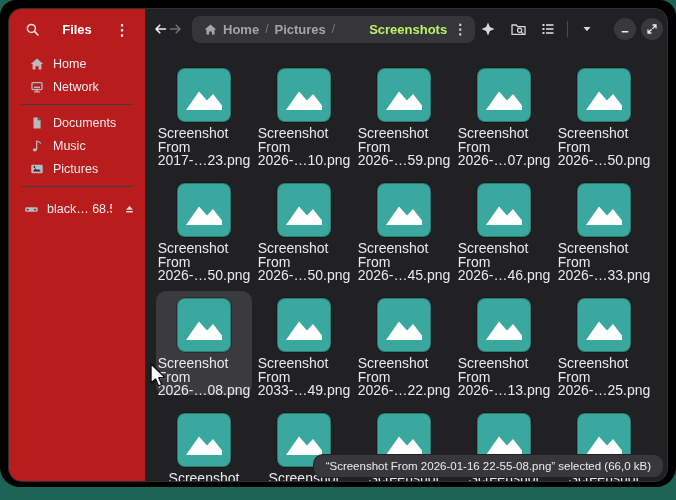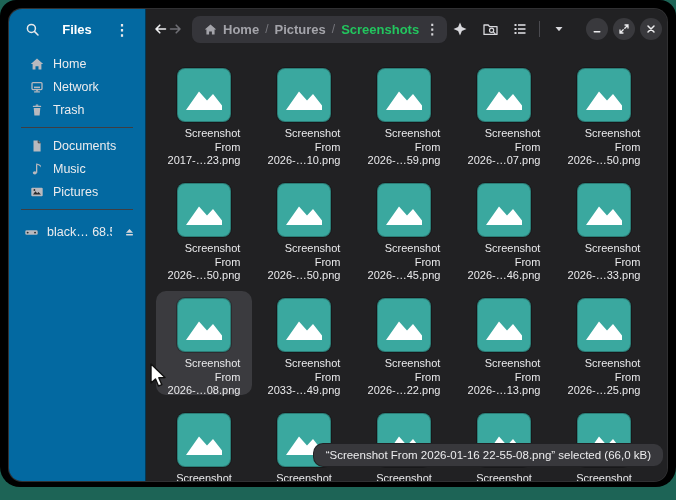--- a/index.html
+++ b/index.html
@@ -6,59 +6,59 @@
   html,body { width:676px; height:500px; overflow:hidden; font-family:"Liberation Sans", sans-serif; }
   body { background:#1d6456; position:relative; }
 
   .black-frame { position:absolute; left:0; top:0; width:676px; height:487px; background:#000; border-radius:16px 16px 20px 20px; }
   .desktop-strip { position:absolute; left:0; bottom:0; width:676px; height:13px; background:#1d6456; }
 
   .window { position:absolute; left:8px; top:8px; width:660px; height:474px; background:#212123;
             border-radius:14px; overflow:hidden; border:1px solid rgba(255,255,255,0.07); display:flex; }
 
   
-  .sidebar { width:137px; background:#0369a1; border-right:1px solid rgba(0,0,0,0.45); flex:none; display:flex; flex-direction:column; }
+  .sidebar { width:137px; background:#b91c1c; border-right:1px solid rgba(0,0,0,0.45); flex:none; display:flex; flex-direction:column; }
   .sidebar-header { height:40px; display:flex; align-items:center; padding:0 10px; }
   .sb-btn { width:26px; height:26px; display:flex; align-items:center; justify-content:center; border-radius:6px; color:#e8e8ea; }
   .app-title { flex:1; text-align:center; color:#fff; font-weight:bold; font-size:13px; }
   .kebab { font-size:15px; font-weight:bold; color:#e8e8ea; line-height:1; }
   .places { padding-top:3px; }
   .place-row { height:23px; display:flex; align-items:center; gap:9px; padding-left:15px; border-radius:6px; margin:0 5px; }
   .p-icon { width:15px; height:15px; display:flex; align-items:center; justify-content:center; flex:none; }
   .p-label { color:#ececee; font-size:12.5px; white-space:nowrap; }
   .sb-sep { height:1px; background:#3e3e42; margin:6px 12px; }
   .device-row { height:24px; display:flex; align-items:center; gap:8px; padding-left:15px; padding-right:7px; margin-top:4px; }
   .device-label { color:#ececee; font-size:12.5px; flex:1; white-space:nowrap; overflow:hidden; }
   .eject-btn { width:18px; height:18px; display:flex; align-items:center; justify-content:center; }
 
   
   .main { flex:1; position:relative; background:#212123; }
   .headerbar { position:absolute; left:0; top:0; right:0; height:40px; display:flex; align-items:center; padding:0 10px 0 6px; }
   .nav-btn { width:26px; height:28px; display:flex; align-items:center; justify-content:center; border-radius:6px; }
   .pathbar { margin-left:8px; width:296px; height:27px; background:#35353a; border-radius:8px; display:flex; align-items:center; padding:0 8px 0 12px; gap:6px; }
   .crumb { font-size:13px; font-weight:600; color:#a4a4aa; white-space:nowrap; }
-  .crumb.current { color:#22c55e; }
+  .crumb.current { color:#bef264;margin-left:28px; }
   .crumb-sep { color:#77777d; font-size:12px; }
   .path-kebab { margin-left:auto; color:#d6d6da; font-size:14px; font-weight:bold; }
   .hdr-actions { margin-left:auto; display:flex; align-items:center; gap:4px; }
   .hdr-btn { width:26px; height:26px; display:flex; align-items:center; justify-content:center; border-radius:6px; }
   .hdr-divider { width:1px; height:16px; background:#4a4a4f; margin:0 2px; }
   .win-controls { display:flex; align-items:center; gap:5px; margin-left:10px; }
   .circle-btn { width:22px; height:22px; border-radius:50%; background:#39393d; display:flex; align-items:center; justify-content:center; }
 
   
   .grid { position:absolute; left:0; top:40px; right:0; bottom:0; overflow:hidden;
           display:grid; grid-template-columns:repeat(5,96px); grid-auto-rows:104px; column-gap:4px; row-gap:11px;
           padding:12px 0 0 10px; align-content:start; }
   .cell { display:flex; flex-direction:column; align-items:center; padding-top:6px; border-radius:10px; }
   .cell.selected { background:#3b3b3f; }
   .thumb { width:56px; height:56px; flex:none; }
-  .fname { margin-top:4px; text-align:right; font-size:11px; line-height:13.5px; color:#eaeaec; }
-
-  .status-pill { position:absolute; right:3px; bottom:14px; background:#38383c; border-radius:10px;
+  .fname { margin-top:4px; text-align:left; font-size:14px; line-height:13.5px; color:#eaeaec; }
+
+  .status-pill { position:absolute; right:3px; bottom:3px; background:#38383c; border-radius:10px;
                  padding:5px 12px; font-size:11.5px; color:#ececee; white-space:nowrap; z-index:5;
                  border:1px solid rgba(0,0,0,0.4); }
   .cursor { position:absolute; left:2px; top:354px; z-index:6; }
   svg { display:block; }
 </style>
 </head>
 <body>
 
 <div class="black-frame"></div>
 <div class="desktop-strip"></div>
@@ -92,30 +92,20 @@
         <div class="place-row">
           <span class="p-icon">
             <svg width="14" height="14" viewBox="0 0 14 14">
               <rect x="2" y="2.6" width="10" height="7" rx="1" fill="none" stroke="#b9b9be" stroke-width="1.3"></rect>
               <rect x="6.2" y="9.6" width="1.6" height="1.8" fill="#b9b9be"></rect>
               <rect x="4" y="11.2" width="6" height="1.3" rx="0.6" fill="#b9b9be"></rect>
               <rect x="4" y="6.6" width="6" height="1.6" fill="#b9b9be"></rect>
             </svg>
           </span>
           <span class="p-label">Network</span>
-        </div>
-        <div class="place-row">
-          <span class="p-icon">
-            <svg width="14" height="14" viewBox="0 0 14 14">
-              <rect x="2.8" y="2.8" width="8.4" height="1.3" rx="0.6" fill="#b9b9be"></rect>
-              <rect x="5.6" y="1.6" width="2.8" height="1.2" rx="0.5" fill="#b9b9be"></rect>
-              <path d="M3.7 5 H10.3 L9.6 12.5 H4.4 Z" fill="#b9b9be"></path>
-            </svg>
-          </span>
-          <span class="p-label">Trash</span>
         </div>
         <div class="sb-sep"></div>
         <div class="place-row">
           <span class="p-icon">
             <svg width="14" height="14" viewBox="0 0 14 14">
               <path d="M3.5 1.4 H8.2 L10.6 3.8 V12.6 H3.5 Z" fill="#b9b9be"></path>
               <path d="M8.2 1.4 V3.8 H10.6" fill="none" stroke="#2b2b2d" stroke-width="0.9"></path>
             </svg>
           </span>
           <span class="p-label">Documents</span>

